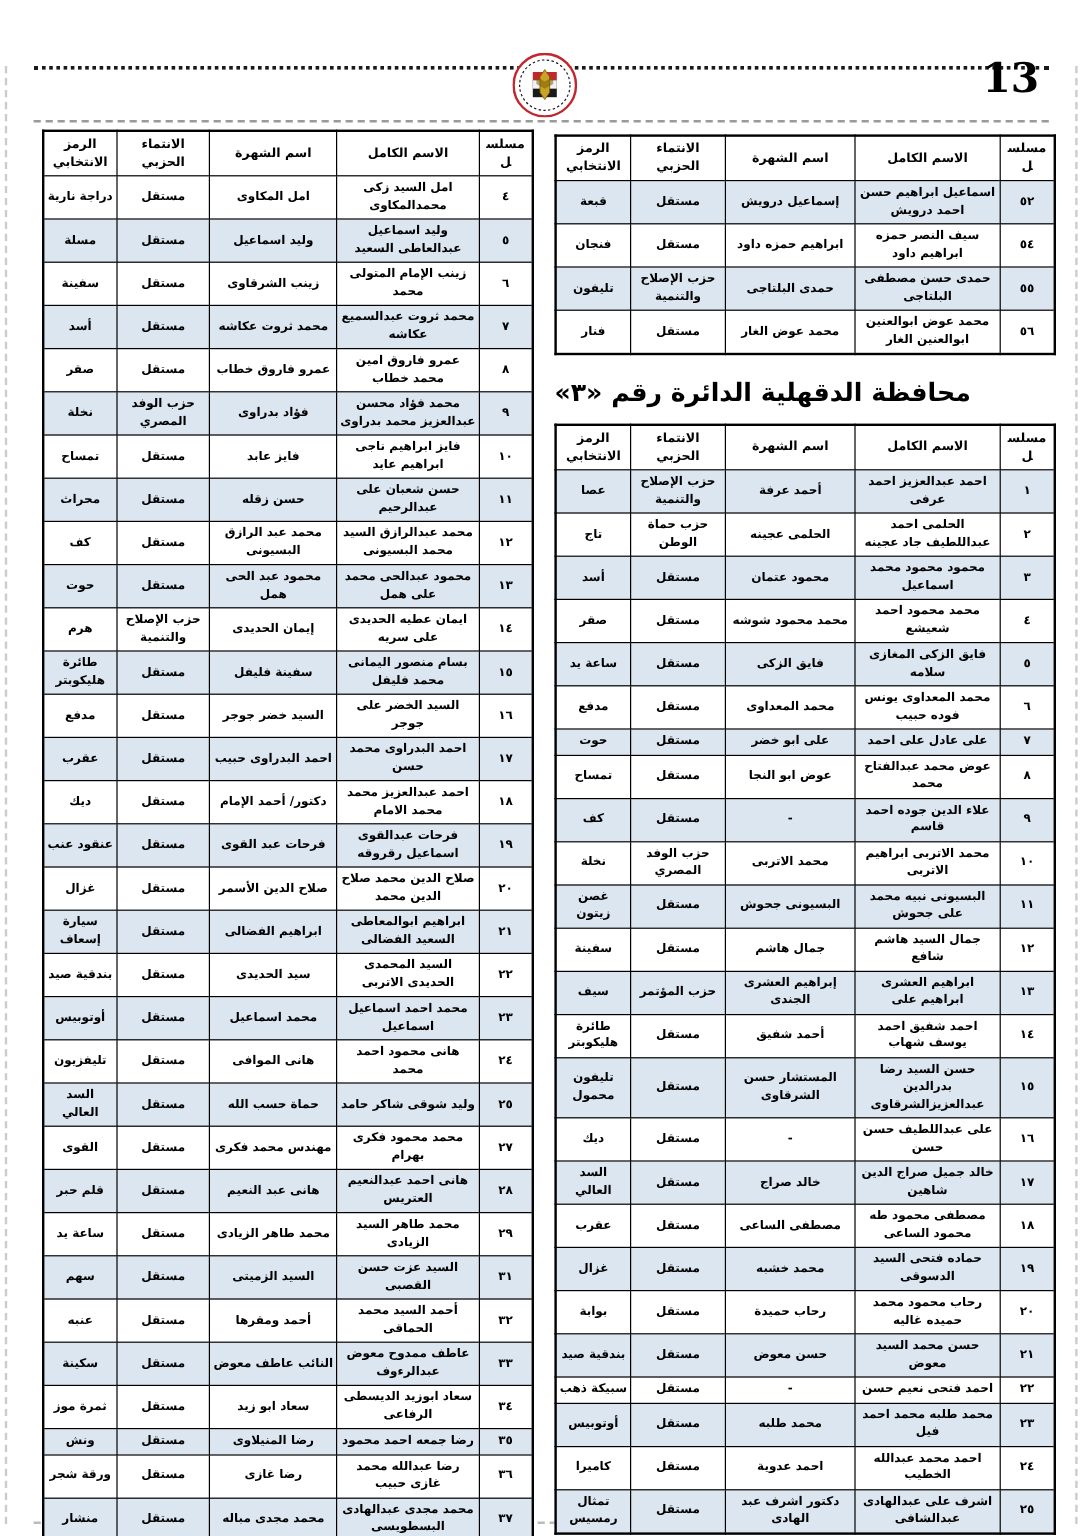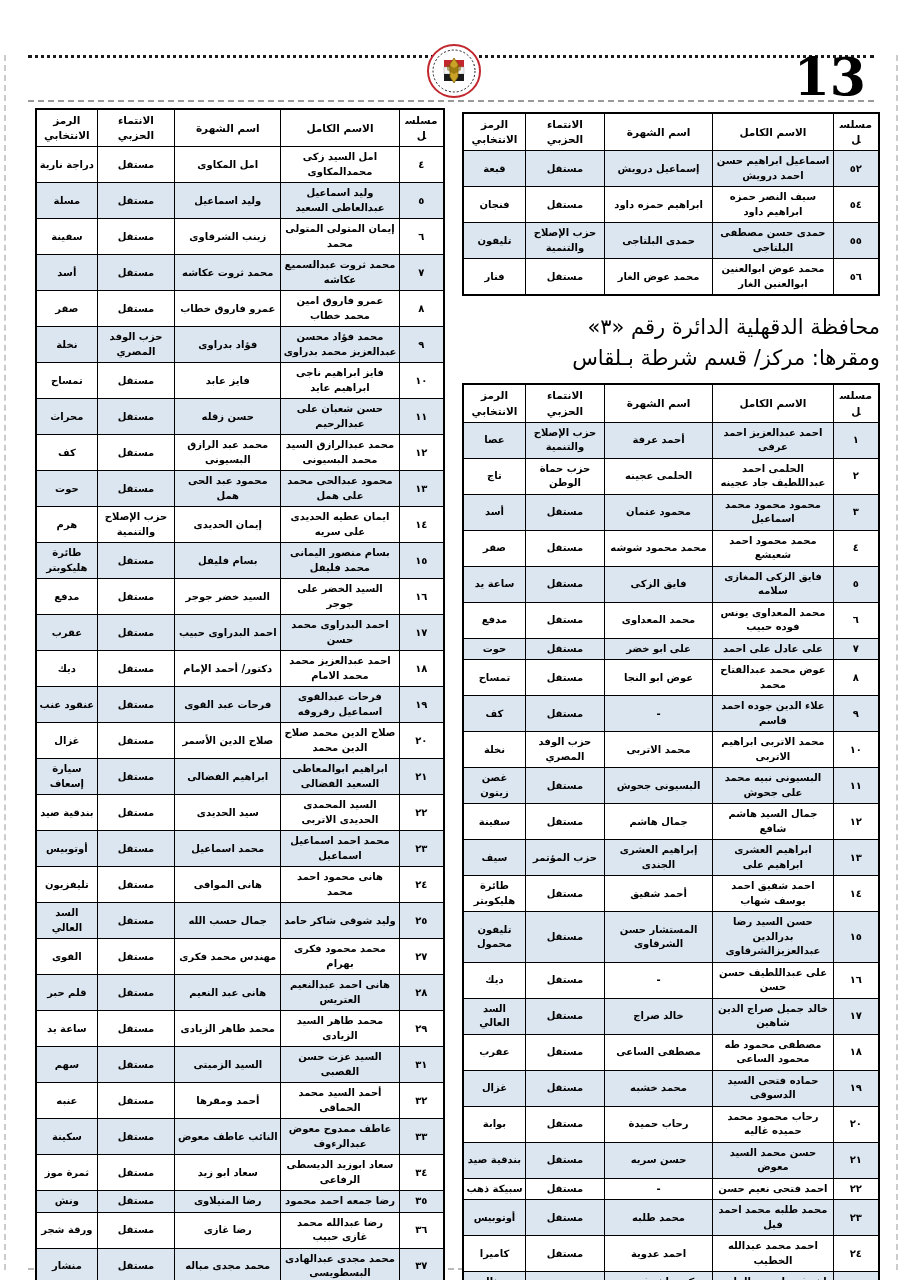--- a/index.html
+++ b/index.html
@@ -14,21 +14,21 @@
   .rule-dotted{position:absolute;top:55px;left:28px;right:28px;border-top:3px dotted #1a1a1a;}
   .rule-dashed{position:absolute;top:100px;left:28px;right:28px;border-top:2px dashed #9a9a9a;}
   .rule-bottom{position:absolute;bottom:10px;left:28px;right:28px;border-top:2px dashed #bbbbbb;}
   .rule-right{position:absolute;top:55px;bottom:10px;right:4px;border-right:2px dashed #cccccc;}
   .rule-left{position:absolute;top:55px;bottom:10px;left:4px;border-left:2px dashed #cccccc;}
 
   .page-number{
     position:absolute;top:46px;left:36px; 
     right:auto;
     font-family:"DejaVu Serif",serif;
-    font-weight:bold;font-size:52px;color:#000;
+    font-weight:bold;font-size:34px;color:#000;
     direction:ltr;
   }
   
   .page-number{left:auto;right:36px;}
 
   .emblem{
     position:absolute;top:44px;left:427px;width:54px;height:54px;
   }
 
   .col-left{position:absolute;top:108px;right:457px;left:35px;} 
@@ -48,21 +48,21 @@
     padding:3px 2px;
     text-align:center;vertical-align:middle;
     font-weight:bold;font-size:10px;line-height:1.45;color:#000;
     word-wrap:break-word;
   }
   thead th{height:22px;background:#fff;font-size:10.5px;}
   .alt-odd  tbody tr:nth-child(odd) {background:#dce6f1;}
   .alt-even tbody tr:nth-child(even){background:#dce6f1;}
 
   .district-heading{
-    text-align:right;font-weight:normal;color:#000;
+    text-align:left;font-weight:bold;color:#000;
     font-size:21px;line-height:1.45;
     margin:16px 0 10px 0;
   }
 </style>
 </head>
 <body>
 
 <div class="page">
 
   <div class="rule-dotted"></div>
@@ -113,21 +113,21 @@
           </tr>
           <tr>
             <td>٥</td>
             <td>وليد اسماعيل عبدالعاطى السعيد</td>
             <td>وليد اسماعيل</td>
             <td>مستقل</td>
             <td>مسلة</td>
           </tr>
           <tr>
             <td>٦</td>
-            <td>إيمان المتولى المتولى محمد</td>
+            <td>زينب الإمام المتولى محمد</td>
             <td>زينب الشرقاوى</td>
             <td>مستقل</td>
             <td>سفينة</td>
           </tr>
           <tr>
             <td>٧</td>
             <td>محمد ثروت عبدالسميع عكاشه</td>
             <td>محمد ثروت عكاشه</td>
             <td>مستقل</td>
             <td>أسد</td>
@@ -177,21 +177,21 @@
           <tr>
             <td>١٤</td>
             <td>ايمان عطيه الحديدى على سريه</td>
             <td>إيمان الحديدى</td>
             <td>حزب الإصلاح والتنمية</td>
             <td>هرم</td>
           </tr>
           <tr>
             <td>١٥</td>
             <td>بسام منصور اليمانى محمد فليفل</td>
-            <td>بسام فليفل</td>
+            <td>سفينة فليفل</td>
             <td>مستقل</td>
             <td>طائرة هليكوبتر</td>
           </tr>
           <tr>
             <td>١٦</td>
             <td>السيد الخضر على جوجر</td>
             <td>السيد خضر جوجر</td>
             <td>مستقل</td>
             <td>مدفع</td>
           </tr>
@@ -247,21 +247,21 @@
           <tr>
             <td>٢٤</td>
             <td>هانى محمود احمد محمد</td>
             <td>هانى الموافى</td>
             <td>مستقل</td>
             <td>تليفزيون</td>
           </tr>
           <tr>
             <td>٢٥</td>
             <td>وليد شوقى شاكر حامد</td>
-            <td>جمال حسب الله</td>
+            <td>حماة حسب الله</td>
             <td>مستقل</td>
             <td>السد العالي</td>
           </tr>
           <tr>
             <td>٢٧</td>
             <td>محمد محمود فكرى بهرام</td>
             <td>مهندس محمد فكرى</td>
             <td>مستقل</td>
             <td>القوى</td>
           </tr>
@@ -377,21 +377,20 @@
             <td>محمد عوض ابوالعنين ابوالعنين الغار</td>
             <td>محمد عوض الغار</td>
             <td>مستقل</td>
             <td>فنار</td>
           </tr>
         </tbody>
       </table>
 
     <div class="district-heading">
       <div>محافظة الدقهلية الدائرة رقم «٣»</div>
-      <div>ومقرها: مركز/ قسم شرطة بـلقاس</div>
     </div>
 
     <table class="alt-odd">
         <colgroup>
           <col>
           <col>
           <col>
           <col>
           <col>
         </colgroup>
@@ -541,21 +540,21 @@
           <tr>
             <td>٢٠</td>
             <td>رحاب محمود محمد حميده غاليه</td>
             <td>رحاب حميدة</td>
             <td>مستقل</td>
             <td>بوابة</td>
           </tr>
           <tr>
             <td>٢١</td>
             <td>حسن محمد السيد معوض</td>
-            <td>حسن سريه</td>
+            <td>حسن معوض</td>
             <td>مستقل</td>
             <td>بندقية صيد</td>
           </tr>
           <tr>
             <td>٢٢</td>
             <td>احمد فتحى نعيم حسن</td>
             <td>-</td>
             <td>مستقل</td>
             <td>سبيكة ذهب</td>
           </tr>

